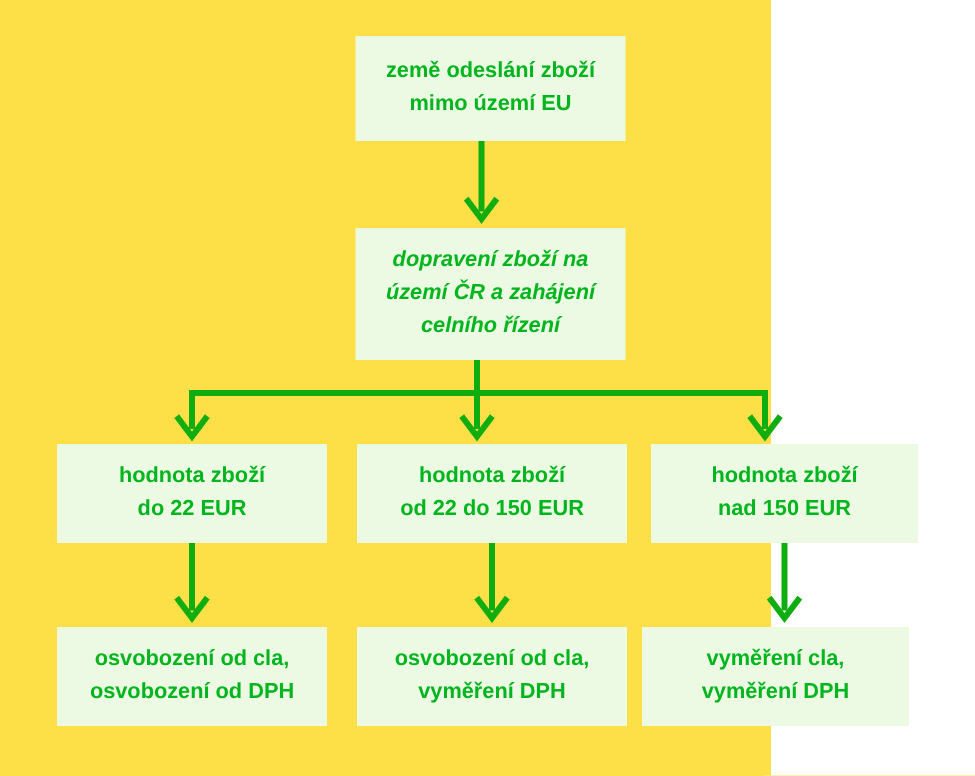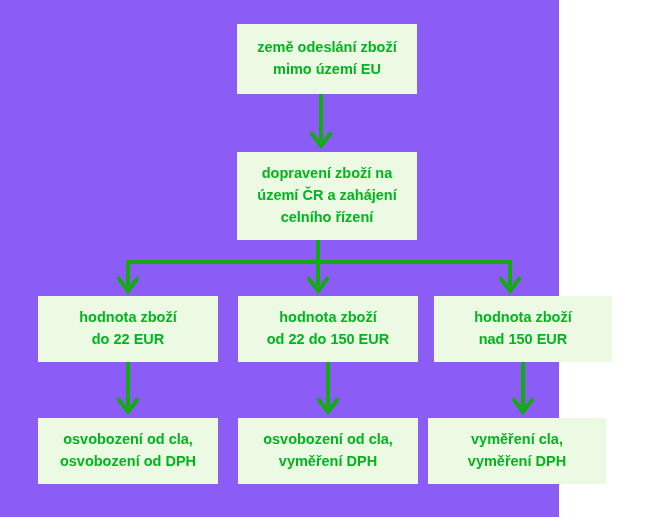--- a/index.html
+++ b/index.html
@@ -9,44 +9,44 @@
   body {
     width: 650px;
     height: 517px;
     background: #ffffff;
     font-family: "Liberation Sans", sans-serif;
     overflow: hidden;
   }
 
   #flowchart {
     position: relative;
-    width: 559px;
+    width: 514px;
     height: 517px;
-    background: #8b5cf6;
+    background: #fde047;
   }
 
   .node {
     position: absolute;
     background: #edfae3;
     display: flex;
     align-items: center;
     justify-content: center;
     text-align: center;
     color: #00b51d;
     font-weight: bold;
     font-size: 14.5px;
     line-height: 1.5;
     box-sizing: border-box;
     padding: 4px 6px;
     white-space: pre-line;
   }
 
   
   .node-root     { left: 237px; top: 24px;  width: 180px; height: 70px; }
-  .node-customs  { left: 237px; top: 152px; width: 180px; height: 88px; }
+  .node-customs  { left: 237px; top: 152px; width: 180px; height: 88px; font-style: italic; }
 
   .node-val-low  { left: 38px;  top: 296px; width: 180px; height: 66px; }
   .node-val-mid  { left: 238px; top: 296px; width: 180px; height: 66px; }
   .node-val-high { left: 434px; top: 296px; width: 178px; height: 66px; }
 
   .node-res-low  { left: 38px;  top: 418px; width: 180px; height: 66px; }
   .node-res-mid  { left: 238px; top: 418px; width: 180px; height: 66px; }
   .node-res-high { left: 428px; top: 418px; width: 178px; height: 66px; }
 
   

